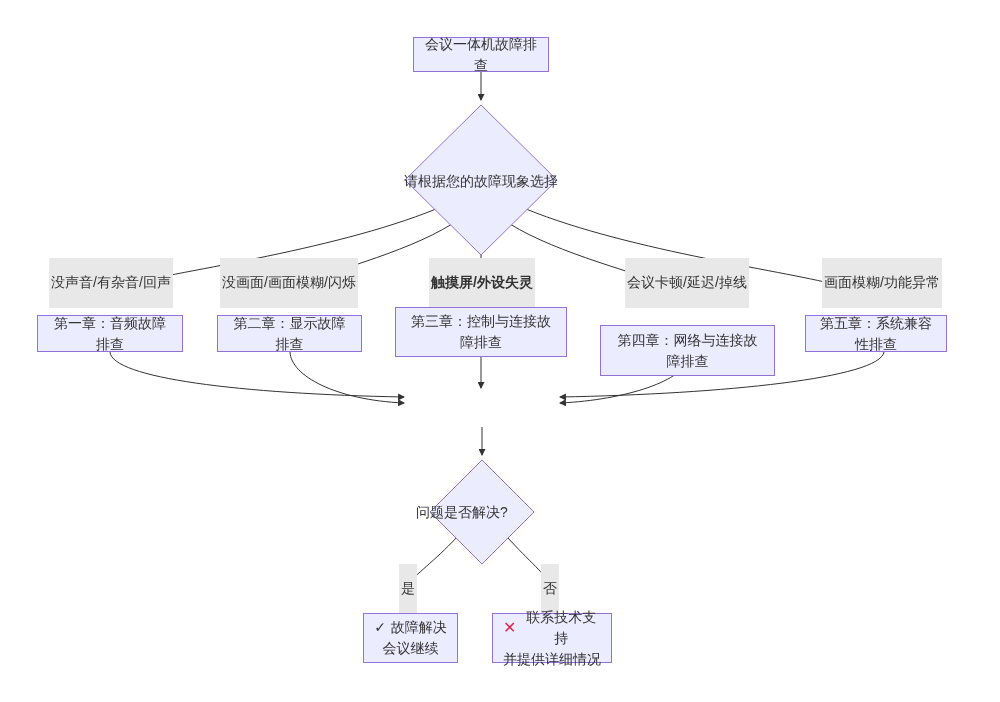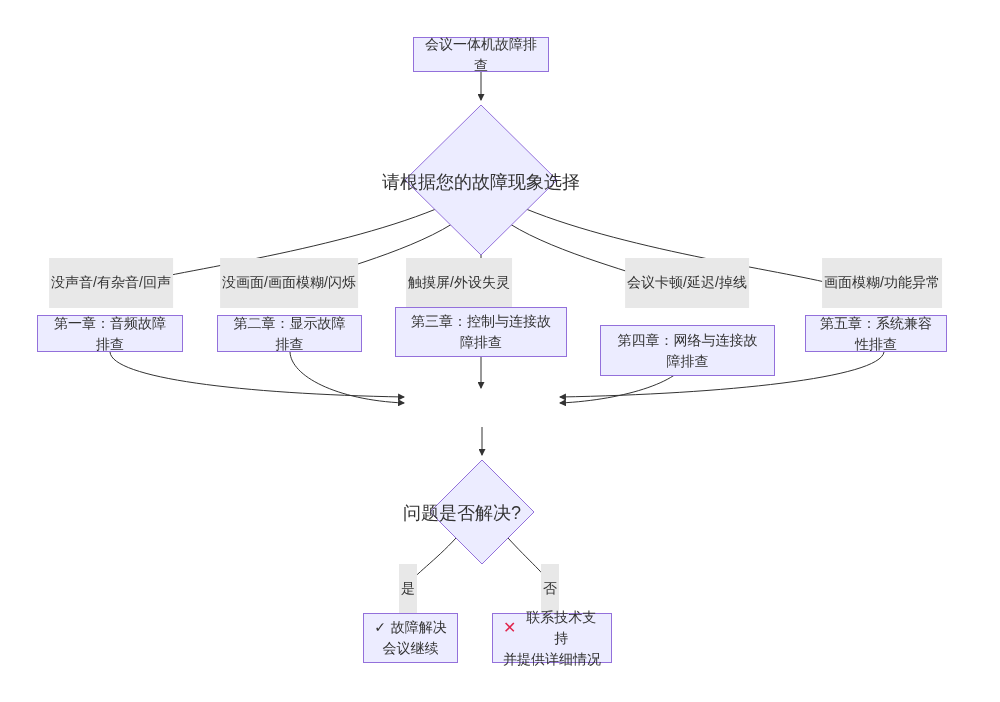--- a/index.html
+++ b/index.html
@@ -24,21 +24,21 @@
     text-align:center;font-size:14px;line-height:1.5;color:var(--text);
     padding:0 10px;
   }
   .edge-label{
     position:absolute;transform:translate(-50%,-50%);
     background:var(--label-bg);padding:16px 2px;
     font-size:14px;white-space:nowrap;color:var(--text);
   }
   .diamond-text{
     position:absolute;transform:translate(-50%,-50%);
-    font-size:18px;white-space:nowrap;text-align:center;color:var(--text);
+    font-size:14px;white-space:nowrap;text-align:center;color:var(--text);
   }
   .result-line{display:flex;align-items:center;justify-content:center;gap:5px;}
   .check-icon{font-weight:bold;color:var(--text);}
   .cross-icon{font-weight:bold;color:var(--error);font-size:16px;}
 </style>
 </head>
 <body>
 
 <div class="canvas">
 
@@ -71,21 +71,21 @@
   </svg>
 
   <div class="node" style="left:413px;top:37px;width:136px;height:35px;">
     <span>会议一体机故障排查</span>
   </div>
 
   <div class="diamond-text" style="left:481px;top:182px;">请根据您的故障现象选择</div>
 
   <div class="edge-label" style="left:111px;top:283px;">没声音/有杂音/回声</div>
   <div class="edge-label" style="left:289px;top:283px;">没画面/画面模糊/闪烁</div>
-  <div class="edge-label" style="left:459px;top:283px;">触摸屏/外设失灵</div>
+  <div class="edge-label" style="left:482px;top:283px;font-weight:bold;">触摸屏/外设失灵</div>
   <div class="edge-label" style="left:687px;top:283px;">会议卡顿/延迟/掉线</div>
   <div class="edge-label" style="left:882px;top:283px;">画面模糊/功能异常</div>
 
   <div class="node" style="left:37px;top:315px;width:146px;height:37px;">
     <span>第一章：音频故障排查</span>
   </div>
   <div class="node" style="left:217px;top:315px;width:145px;height:37px;">
     <span>第二章：显示故障排查</span>
   </div>
   <div class="node" style="left:395px;top:307px;width:172px;height:50px;">

